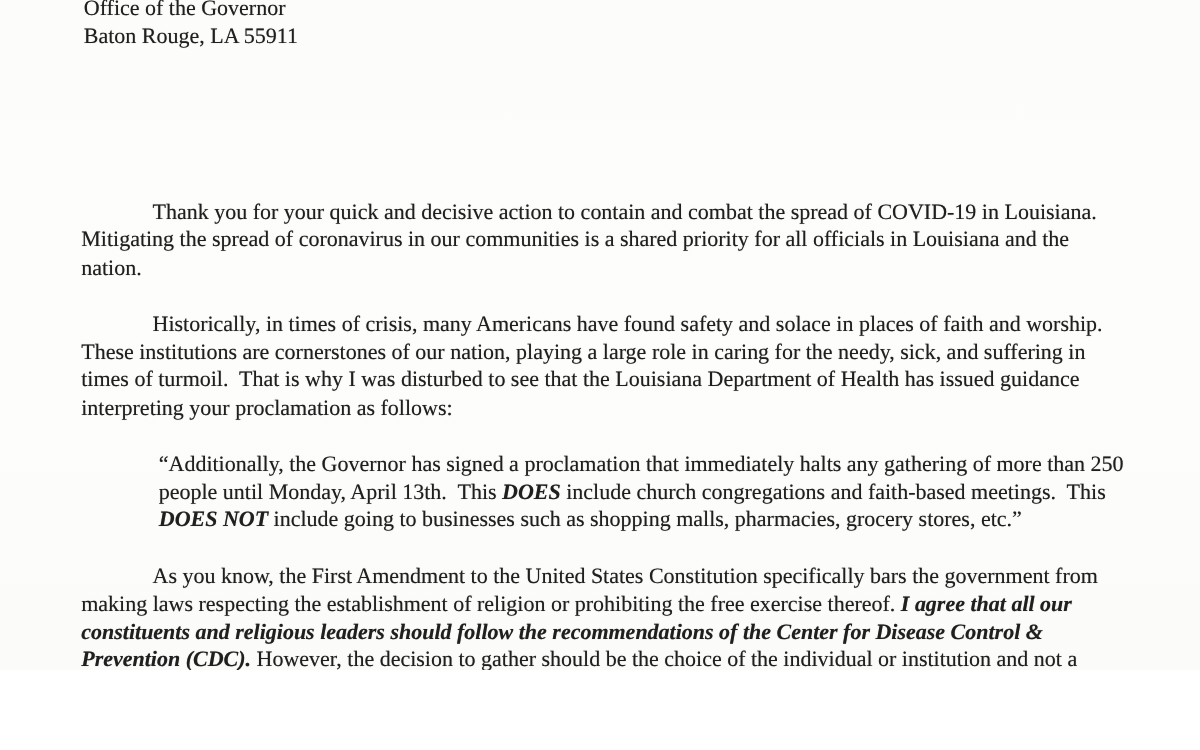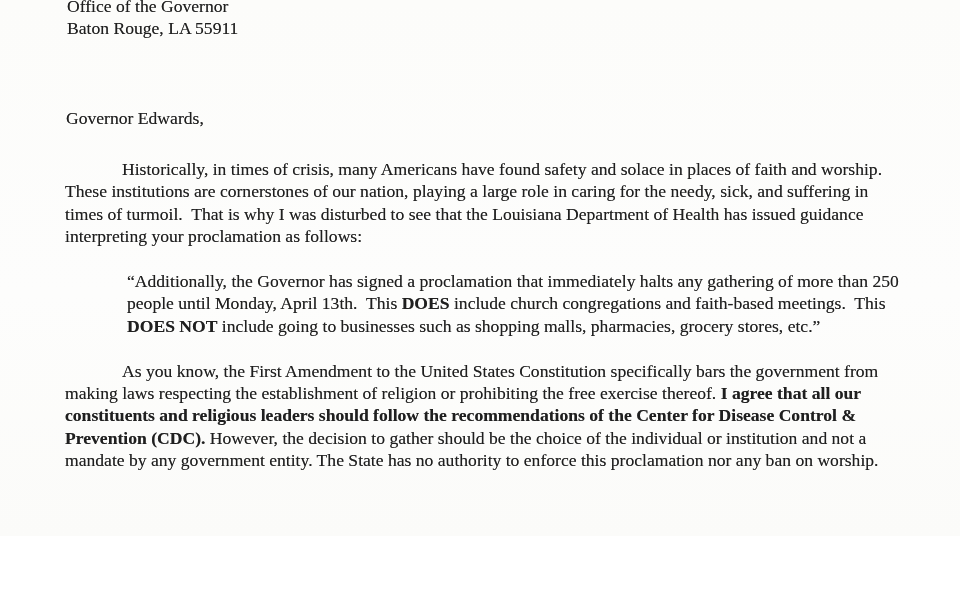--- a/index.html
+++ b/index.html
@@ -47,33 +47,34 @@
   }
   .para.quote {
     margin-left: 62px;
     width: 780px;
   }
   .para:last-child {
     margin-bottom: 0;
   }
   .bold {
     font-weight: bold;
+    font-style: italic;
   }
 </style>
 </head>
 <body>
 
 <div class="scan-page">
 
   <div class="letterhead">
     <span class="lh-line">Office of the Governor</span>
     <span class="lh-line">Baton Rouge, LA 55911</span>
   </div>
 
-  <div class="salutation">Governor Edwards,</div>
 
   <div class="letter-body">
+    <p class="para indent"><span>Thank you for your quick and decisive action to contain and combat the spread of COVID-19 in Louisiana.  Mitigating the spread of coronavirus in our communities is a shared priority for all officials in Louisiana and the nation.</span></p>
     <p class="para indent"><span>Historically, in times of crisis, many Americans have found safety and solace in places of faith and worship.   These institutions are cornerstones of our nation, playing a large role in caring for the needy, sick, and suffering in times of turmoil.  That is why I was disturbed to see that the Louisiana Department of Health has issued guidance interpreting your proclamation as follows:</span></p>
     <p class="para quote"><span>“Additionally, the Governor has signed a proclamation that immediately halts any gathering of more than 250 people until Monday, April 13th.  This </span><span class="bold">DOES</span><span> include church congregations and faith-based meetings.  This </span><span class="bold">DOES NOT</span><span> include going to businesses such as shopping malls, pharmacies, grocery stores, etc.”</span></p>
     <p class="para indent"><span>As you know, the First Amendment to the United States Constitution specifically bars the government from making laws respecting the establishment of religion or prohibiting the free exercise thereof. </span><span class="bold">I agree that all our constituents and religious leaders should follow the recommendations of the Center for Disease Control &amp; Prevention (CDC).</span><span> However, the decision to gather should be the choice of the individual or institution and not a mandate by any government entity. The State has no authority to enforce this proclamation nor any ban on worship.</span></p>
   </div>
 
 </div>
 
 </body></html>

